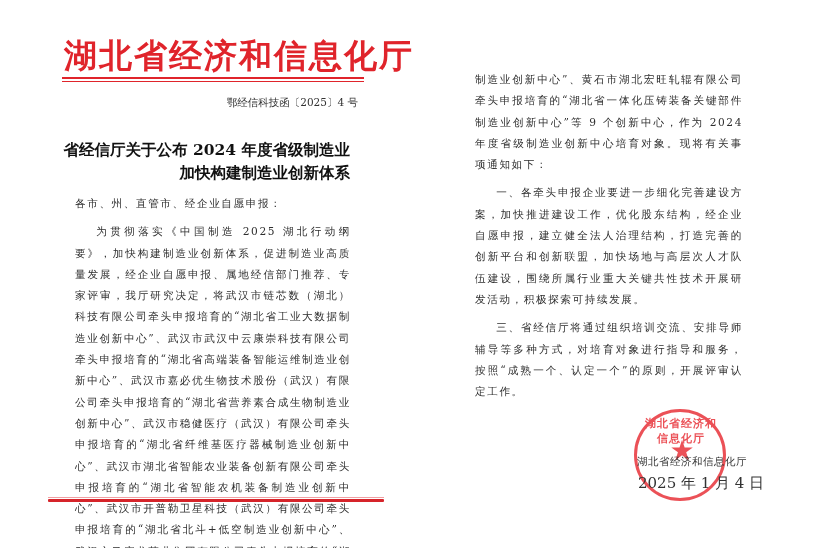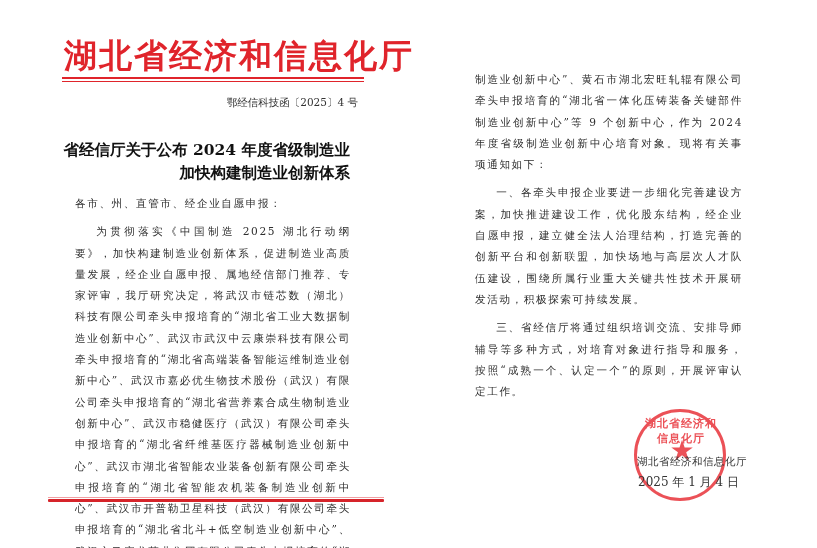--- a/index.html
+++ b/index.html
@@ -43,22 +43,22 @@
       border: 3px solid #e8333a; border-radius: 50%; box-sizing: border-box; opacity: 0.85;
     }
     .seal-star { position: absolute; left: 30px; top: 24px; width: 30px; height: 30px; color: #e8333a; font-size: 28px; line-height: 30px; text-align: center; }
     .seal-text { position: absolute; left: 8px; top: 4px; width: 72px; text-align: center; color: #e8333a; font-size: 11px; font-weight: bold; letter-spacing: 1px; }
 
     .sign-org {
       position: absolute; left: 222px; top: 455px; width: 120px; text-align: center;
       font-size: 10.5px; color: #333; letter-spacing: 0.5px; white-space: nowrap;
     }
     .sign-date {
-      position: absolute; left: 228px; top: 474px; width: 110px; 
-      font-size: 12px; color: #333; white-space: nowrap;
+      position: absolute; left: 228px; top: 474px; width: 110px; text-align: center;
+      font-size: 15px; color: #333; white-space: nowrap;
     }
   </style>
 </head>
 <body>
 
 <div class="page-left">
   <div class="header-title">湖北省经济和信息化厅</div>
   <div class="header-rule-thick"></div>
   <div class="header-rule-thin"></div>
 

